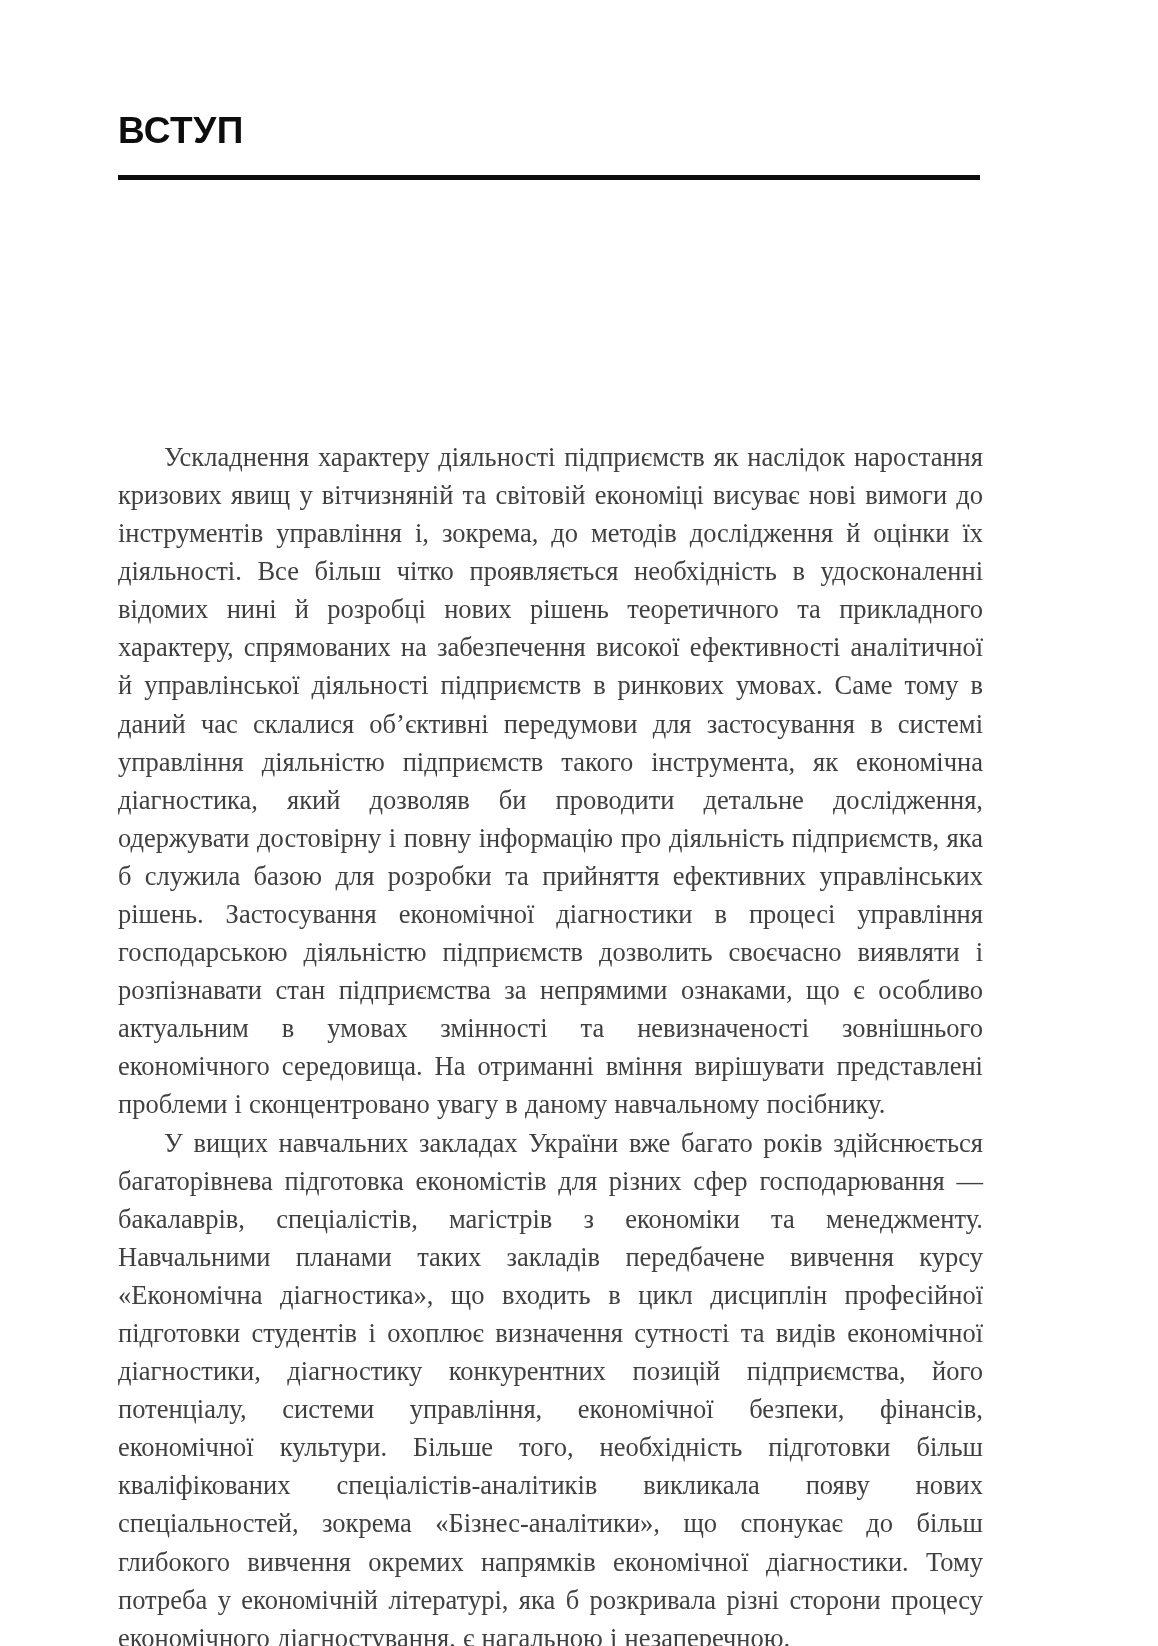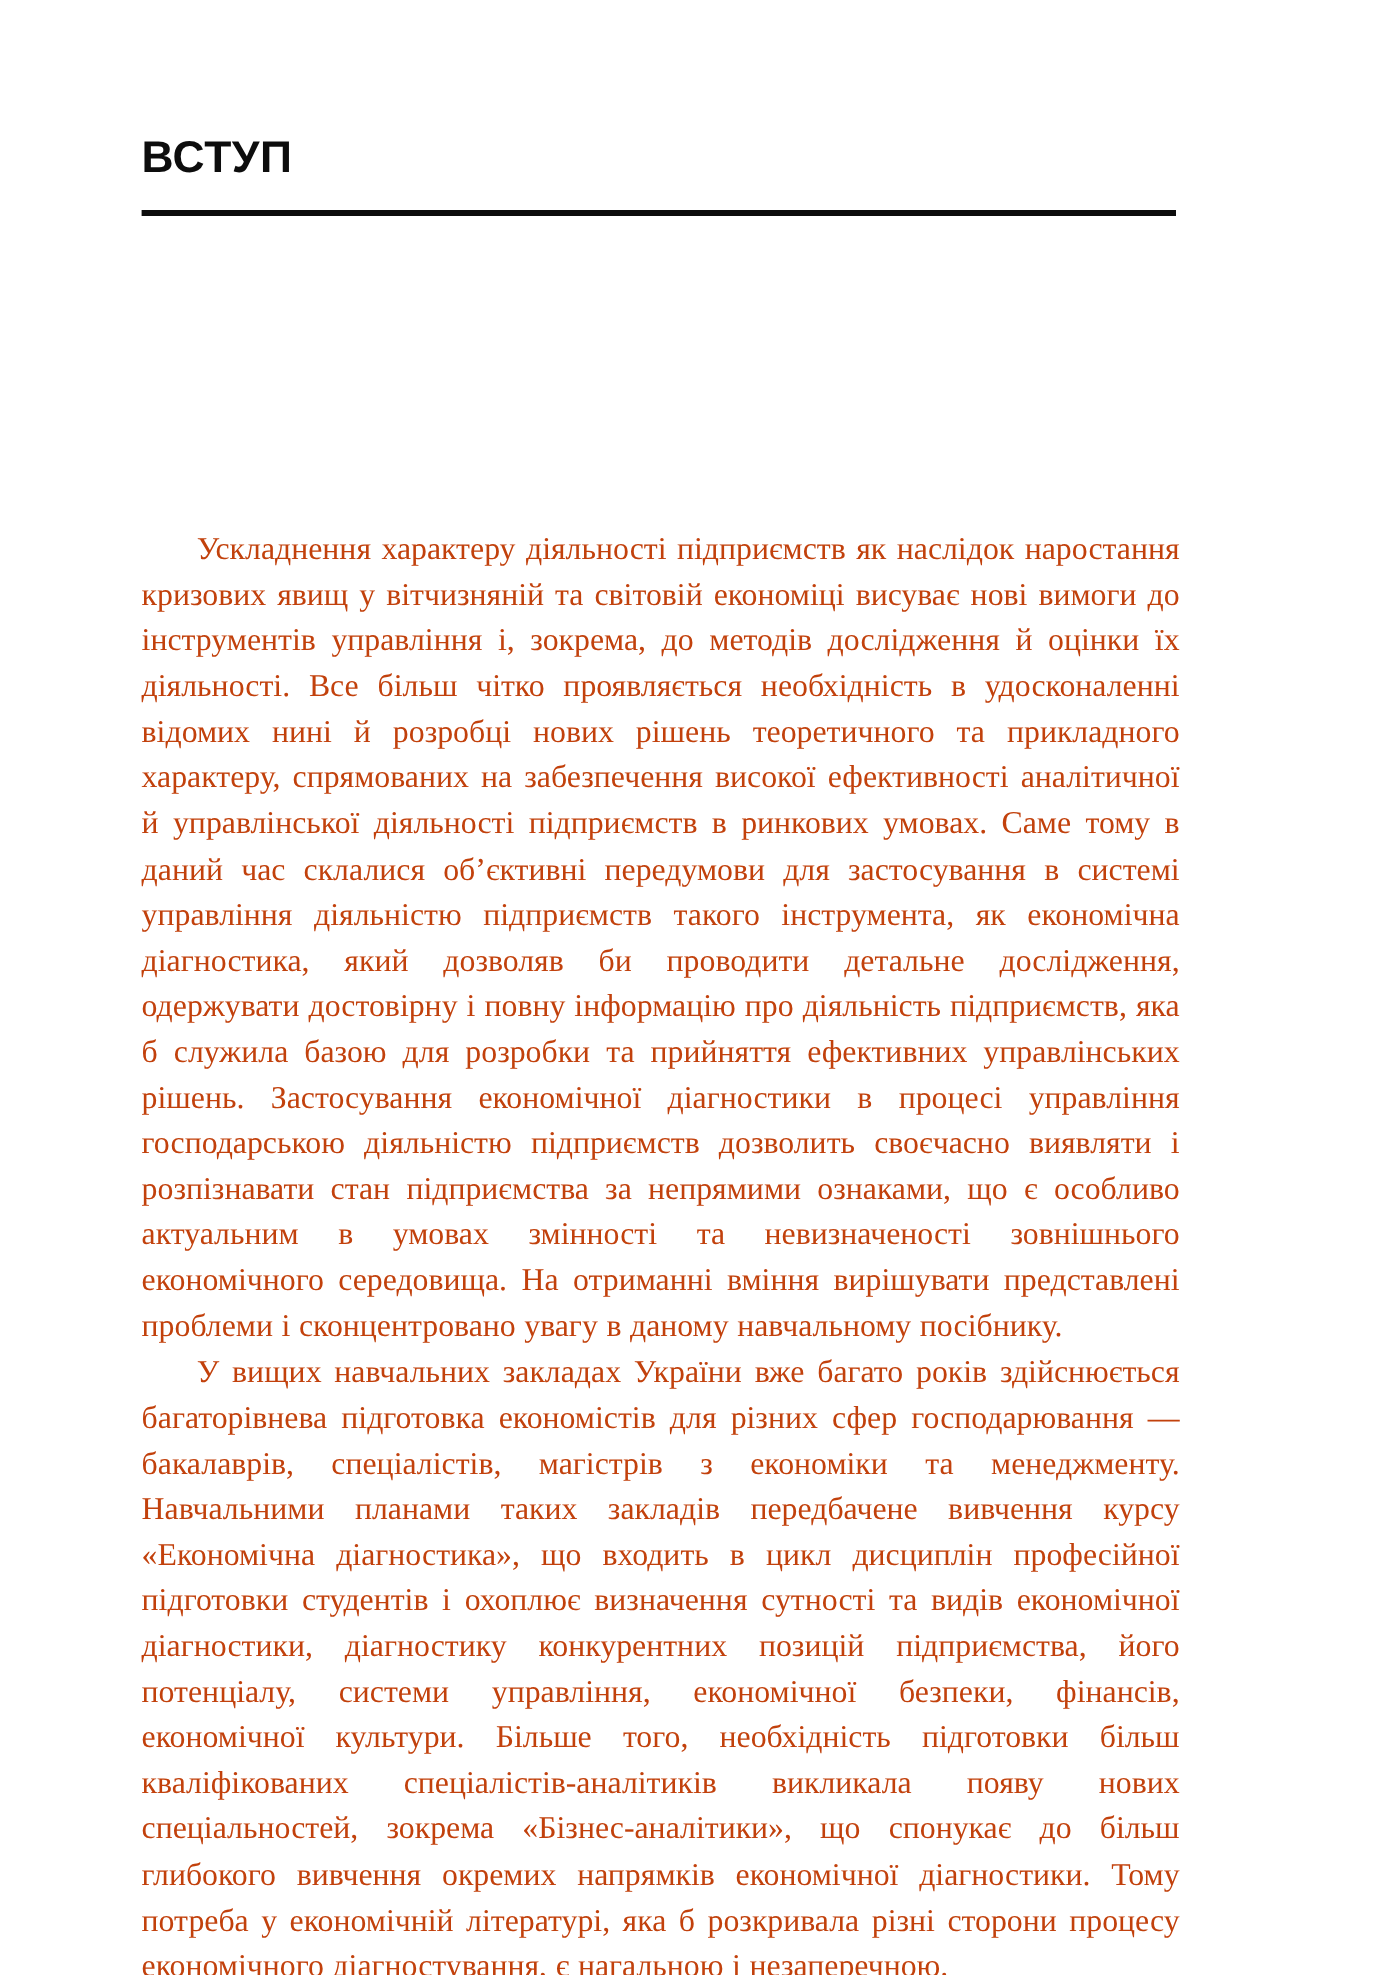--- a/index.html
+++ b/index.html
@@ -43,21 +43,21 @@
   }
 
   .body-block {
     margin-top: 258px;
   }
 
   p.para {
     font-family: "Liberation Serif", "DejaVu Serif", serif;
     font-size: 26.5px;
     line-height: 38.1px;
-    color: #c2410c;
+    color: #404040;
     text-align: justify;
     text-justify: inter-word;
     margin: 0;
     text-indent: 46px;
     -webkit-hyphens: manual;
     hyphens: manual;
     word-spacing: 0.02em;
   }
 
   p.para + p.para {

